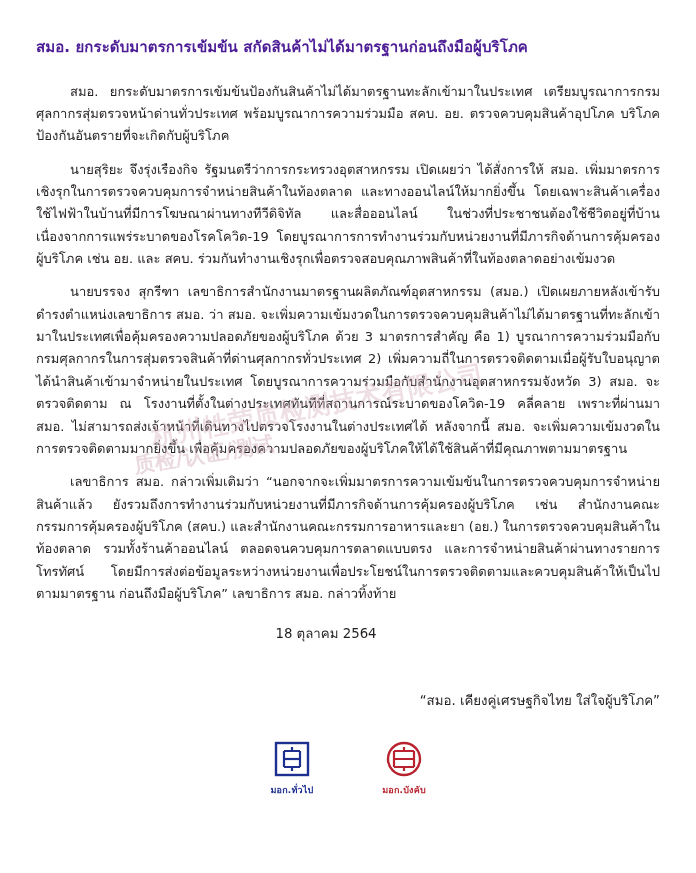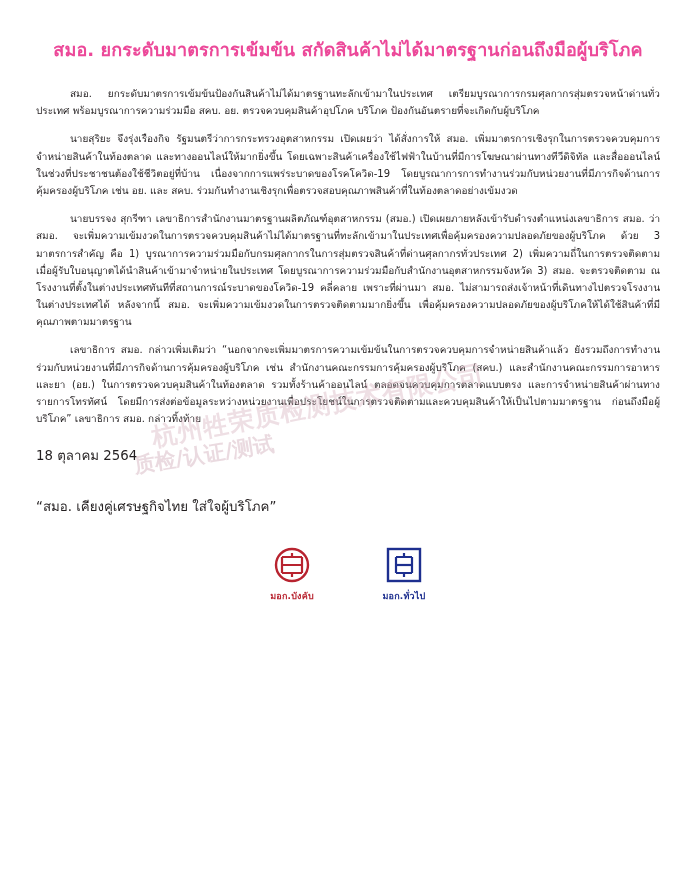--- a/index.html
+++ b/index.html
@@ -16,50 +16,49 @@
     position: relative;
   }
   .page {
     position: relative;
     width: 696px;
     height: 873px;
     box-sizing: border-box;
     padding: 30px 36px 10px 36px;
   }
   .doc-title {
-    text-align: center;
-    font-size: 18px;
+    font-size: 15px;
     font-weight: bold;
-    color: #ec4899;
+    color: #4c1d95;
     line-height: 1.5;
     margin: 6px 0 22px 0;
     letter-spacing: 0.1px;
   }
   .para {
-    font-size: 10px;
+    font-size: 13px;
     line-height: 1.72;
     text-align: justify;
     text-justify: inter-word;
     margin: 0 0 11px 0;
     color: #231f20;
   }
   .para .indent {
     display: inline-block;
     width: 34px;
   }
   .date-line {
     font-size: 13.3px;
-    text-align: left;
+    text-align: center;
     margin: 18px 44px 0 0;
     color: #231f20;
   }
   .slogan {
-    text-align: left;
+    text-align: right;
     font-size: 13.3px;
-    margin-top: 30px;
+    margin-top: 46px;
     color: #231f20;
   }
   .logos {
     margin-top: 28px;
     display: flex;
     justify-content: center;
     align-items: flex-end;
     gap: 38px;
   }
   .logo-block {
@@ -142,36 +141,36 @@
 
   <div class="date-line">18 ตุลาคม 2564</div>
 
   <div class="slogan">“สมอ. เคียงคู่เศรษฐกิจไทย ใส่ใจผู้บริโภค”</div>
 
   <div class="logos">
 
     <div class="logo-block">
       <div class="logo-mark">
         <svg width="40" height="40" viewBox="0 0 40 40">
-          <circle cx="20" cy="20" r="16" fill="none" stroke="#b8232f" stroke-width="2.4"></circle>
-          <path d="M10 12 H30 M10 12 V28 M30 12 V28 M10 28 H30 M10 20 H30 M20 8 V12 M20 28 V32" fill="none" stroke="#b8232f" stroke-width="2.2"></path>
-        </svg>
-      </div>
-      <div class="logo-caption cap-red">มอก.บังคับ</div>
-    </div>
-
-    <div class="logo-block">
-      <div class="logo-mark">
-        <svg width="40" height="40" viewBox="0 0 40 40">
           <rect x="4" y="4" width="32" height="32" fill="none" stroke="#1d2f8f" stroke-width="2.4"></rect>
           <path d="M12 12 H28 M12 12 V28 M28 12 V28 M12 28 H28" fill="none" stroke="#1d2f8f" stroke-width="2.2"></path>
           <path d="M12 20 H28" stroke="#1d2f8f" stroke-width="2.2"></path>
           <path d="M20 8 V12 M20 28 V32" stroke="#1d2f8f" stroke-width="2.2"></path>
         </svg>
       </div>
       <div class="logo-caption cap-blue">มอก.ทั่วไป</div>
     </div>
 
+    <div class="logo-block">
+      <div class="logo-mark">
+        <svg width="40" height="40" viewBox="0 0 40 40">
+          <circle cx="20" cy="20" r="16" fill="none" stroke="#b8232f" stroke-width="2.4"></circle>
+          <path d="M10 12 H30 M10 12 V28 M30 12 V28 M10 28 H30 M10 20 H30 M20 8 V12 M20 28 V32" fill="none" stroke="#b8232f" stroke-width="2.2"></path>
+        </svg>
+      </div>
+      <div class="logo-caption cap-red">มอก.บังคับ</div>
+    </div>
+
 
 
   </div>
 
 </div>
 
 </body></html>

